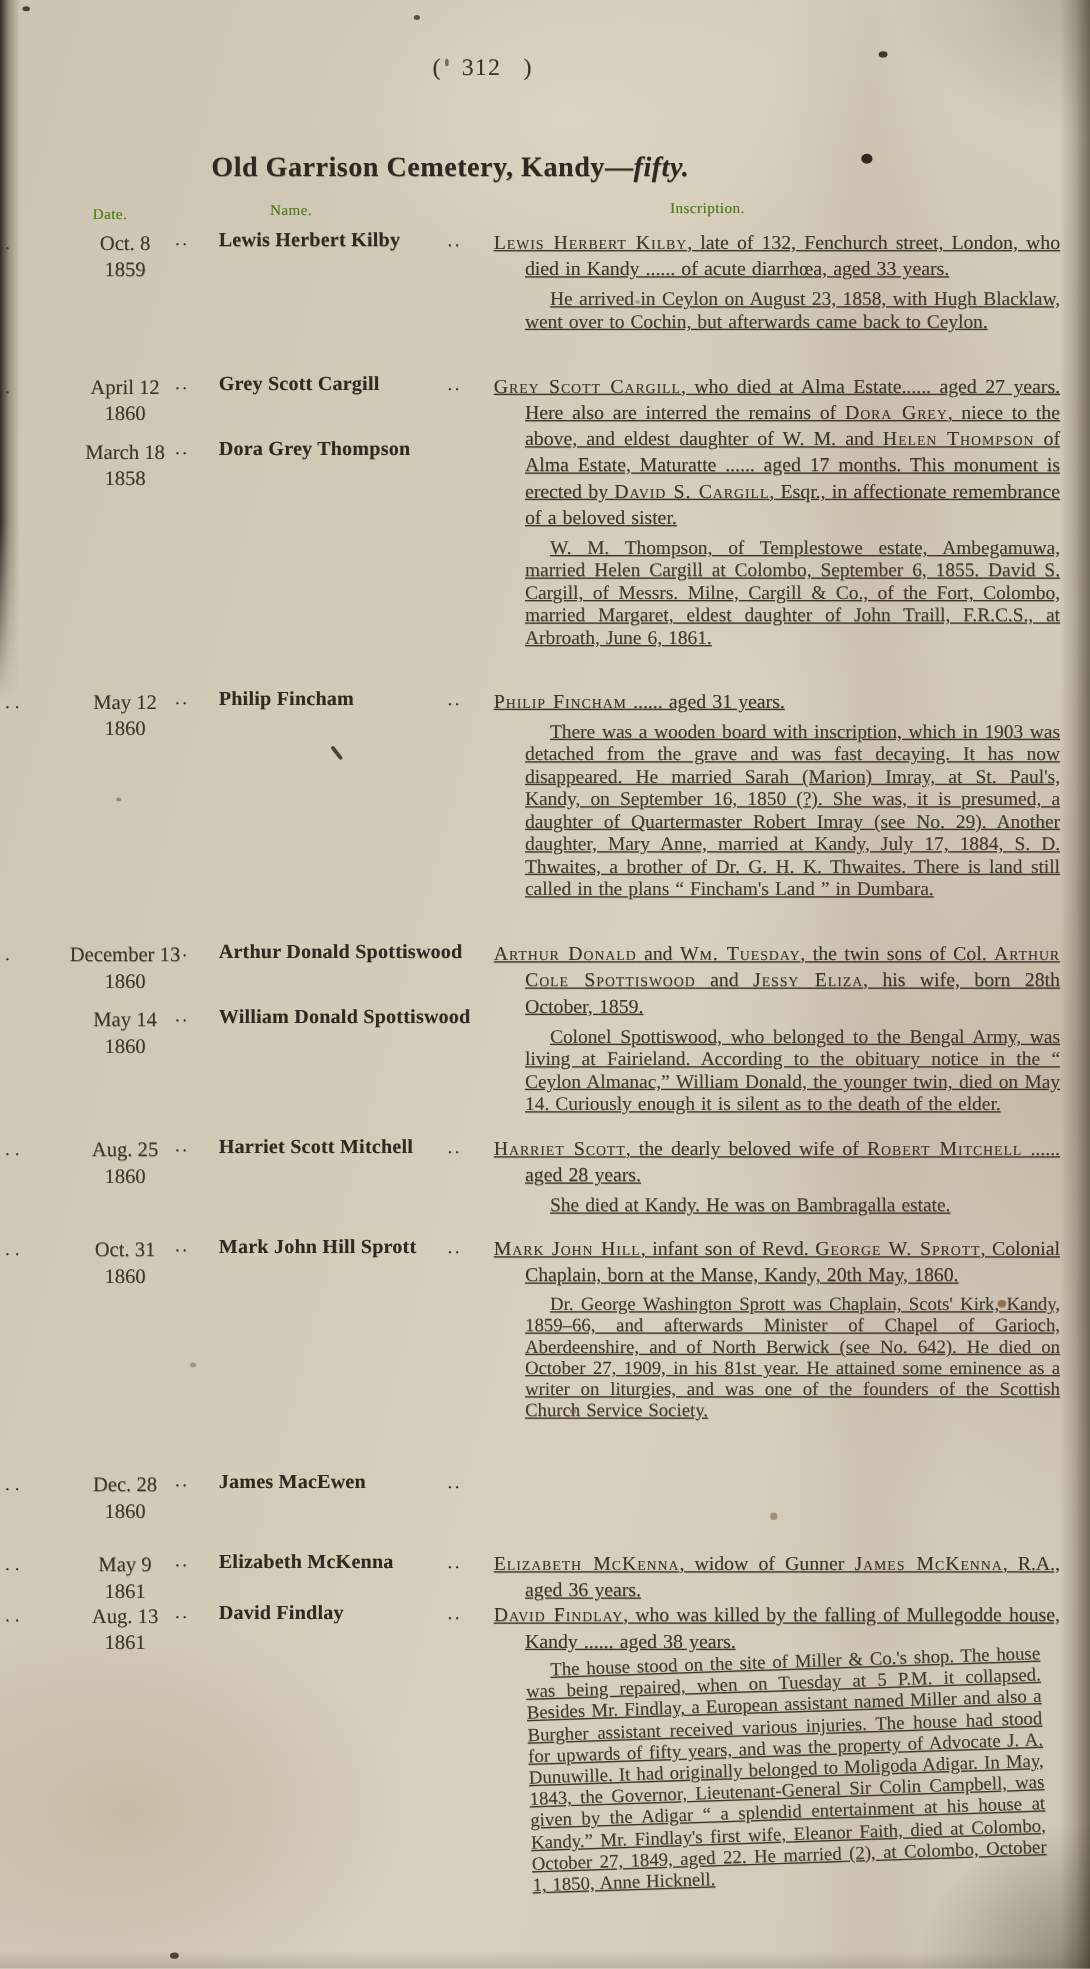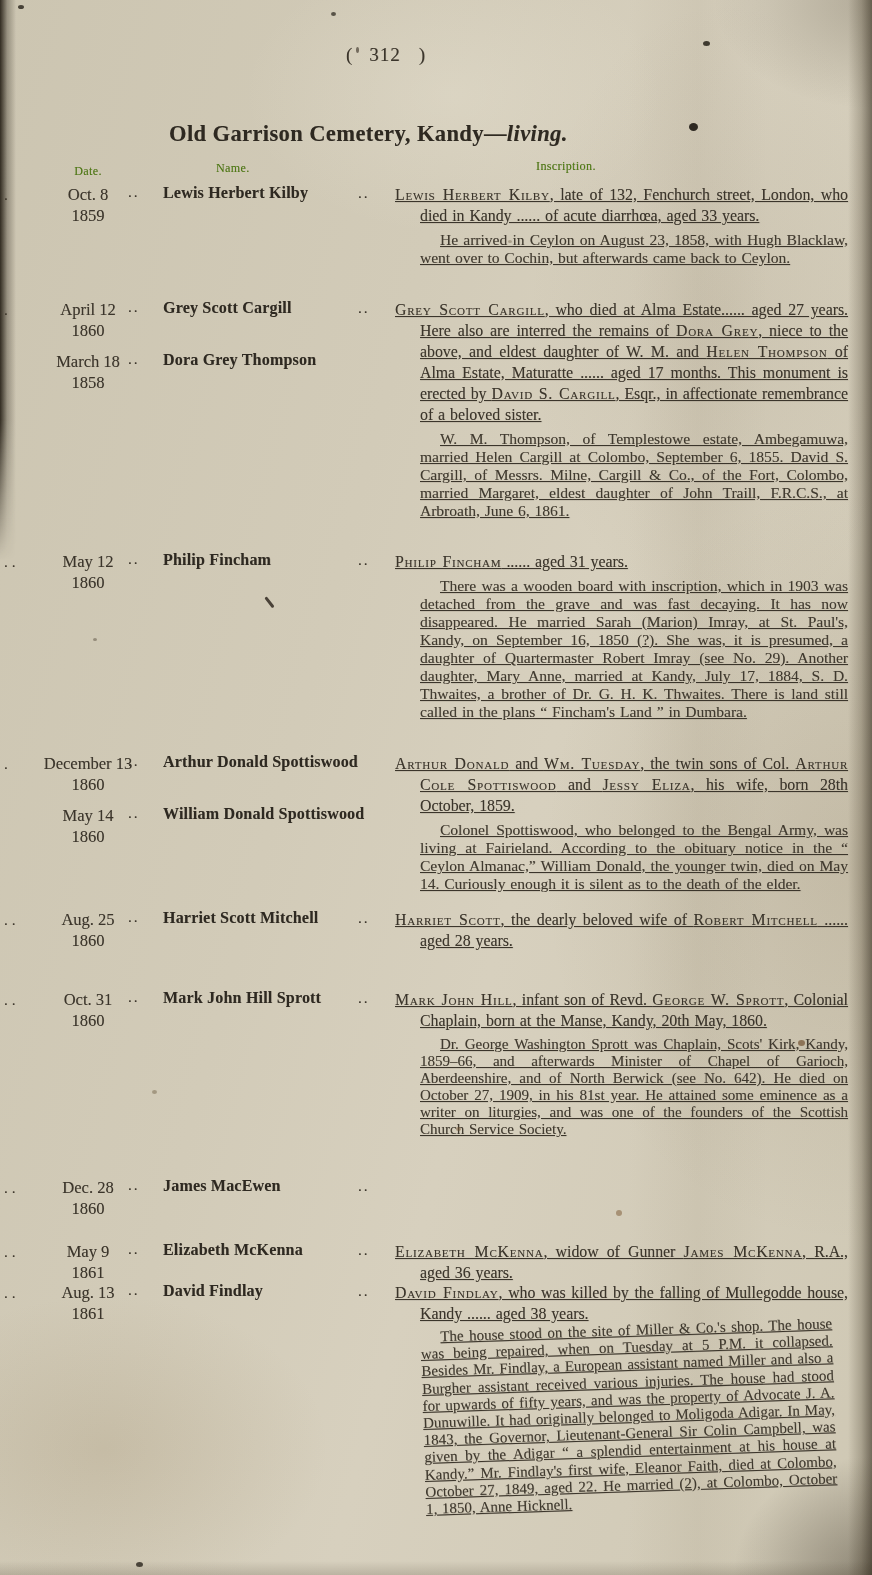--- a/index.html
+++ b/index.html
@@ -47,21 +47,21 @@
   .page-title .suffix-italic{font-style:italic;font-weight:bold;}
 
   .col-header{position:absolute;font-size:12px;letter-spacing:0.4px;color:#4d7c0f;}
   .col-header-date{left:36px;top:164px;width:104px;text-align:center;}
   .col-header-name{left:216px;top:161px;}
   .col-header-insc{left:536px;top:159px;}
 
   #entries{position:absolute;left:0;top:0;width:872px;height:1575px;}
   .entry{position:absolute;left:0;width:872px;}
   .margin-dots{position:absolute;left:4px;top:3px;font-size:15px;letter-spacing:4px;color:#3f382d;}
-  .rows{position:absolute;left:0;top:0;width:395px;}
+  .rows{position:absolute;left:12px;top:0;width:395px;}
   .row{position:relative;height:44px;margin-bottom:8px;}
   .row .date{position:absolute;left:36px;top:0;width:104px;text-align:center;font-size:16.5px;line-height:21px;}
   .row .date span{display:block;}
   .row .sep1{position:absolute;left:128px;top:0;font-size:15px;letter-spacing:2px;}
   .row .name{position:absolute;left:163px;top:0;font-size:16px;font-weight:bold;color:#2e2921;white-space:nowrap;letter-spacing:0.2px;}
   .sep2{position:absolute;left:358px;top:1px;font-size:15px;letter-spacing:2px;}
   .insc-block{margin-left:395px;width:453px;text-decoration:underline;}
   .insc{font-size:15.8px;line-height:21px;text-align:justify;padding-left:25px;text-indent:-25px;word-spacing:1px;}
   .insc .sc{font-variant:small-caps;letter-spacing:0.8px;}
   .note{font-size:15.5px;line-height:18px;text-align:justify;margin:5px 0 0 25px;text-indent:20px;word-spacing:1px;color:#403a2f;}
@@ -74,21 +74,21 @@
 
 <div class="shade shade-left"></div>
 <div class="shade shade-right"></div>
 <div class="shade shade-corner-tr"></div>
 <div class="shade shade-corner-br"></div>
 <div class="shade shade-bottom"></div>
 <div class="stray-mark"></div>
 
 <div class="page-number"><span>(</span><span class="num">312</span><span>)</span></div>
 
-<div class="page-title"><span>Old Garrison Cemetery, Kandy</span><span>—</span><span class="suffix-italic">living.</span></div>
+<div class="page-title"><span>Old Garrison Cemetery, Kandy</span><span>—</span><span class="suffix-italic">fifty.</span></div>
 
 <div class="col-header col-header-date">Date.</div>
 <div class="col-header col-header-name">Name.</div>
 <div class="col-header col-header-insc">Inscription.</div>
 
 <div id="entries">
     <div class="entry" style="top: 184px;">
       <div class="margin-dots">.</div>
       <div class="rows">
         <div class="row">
@@ -183,20 +183,21 @@
             <span>Aug. 25</span>
             <span>1860</span>
           </div>
           <span class="sep1">..</span>
           <span class="name">Harriet Scott Mitchell</span>
         </div>
       </div>
       <span class="sep2">..</span>
       <div class="insc-block">
         <div class="insc"><span class="sc">Harriet Scott</span><span>, the dearly beloved wife of </span><span class="sc">Robert Mitchell</span><span> ...... aged 28 years.</span></div>
+        <p class="note">She died at Kandy.  He was on Bambragalla estate.</p>
       </div>
     </div>
     <div class="entry" style="top: 989px;">
       <div class="margin-dots">..</div>
       <div class="rows">
         <div class="row">
           <div class="date">
             <span>Oct. 31</span>
             <span>1860</span>
           </div>

